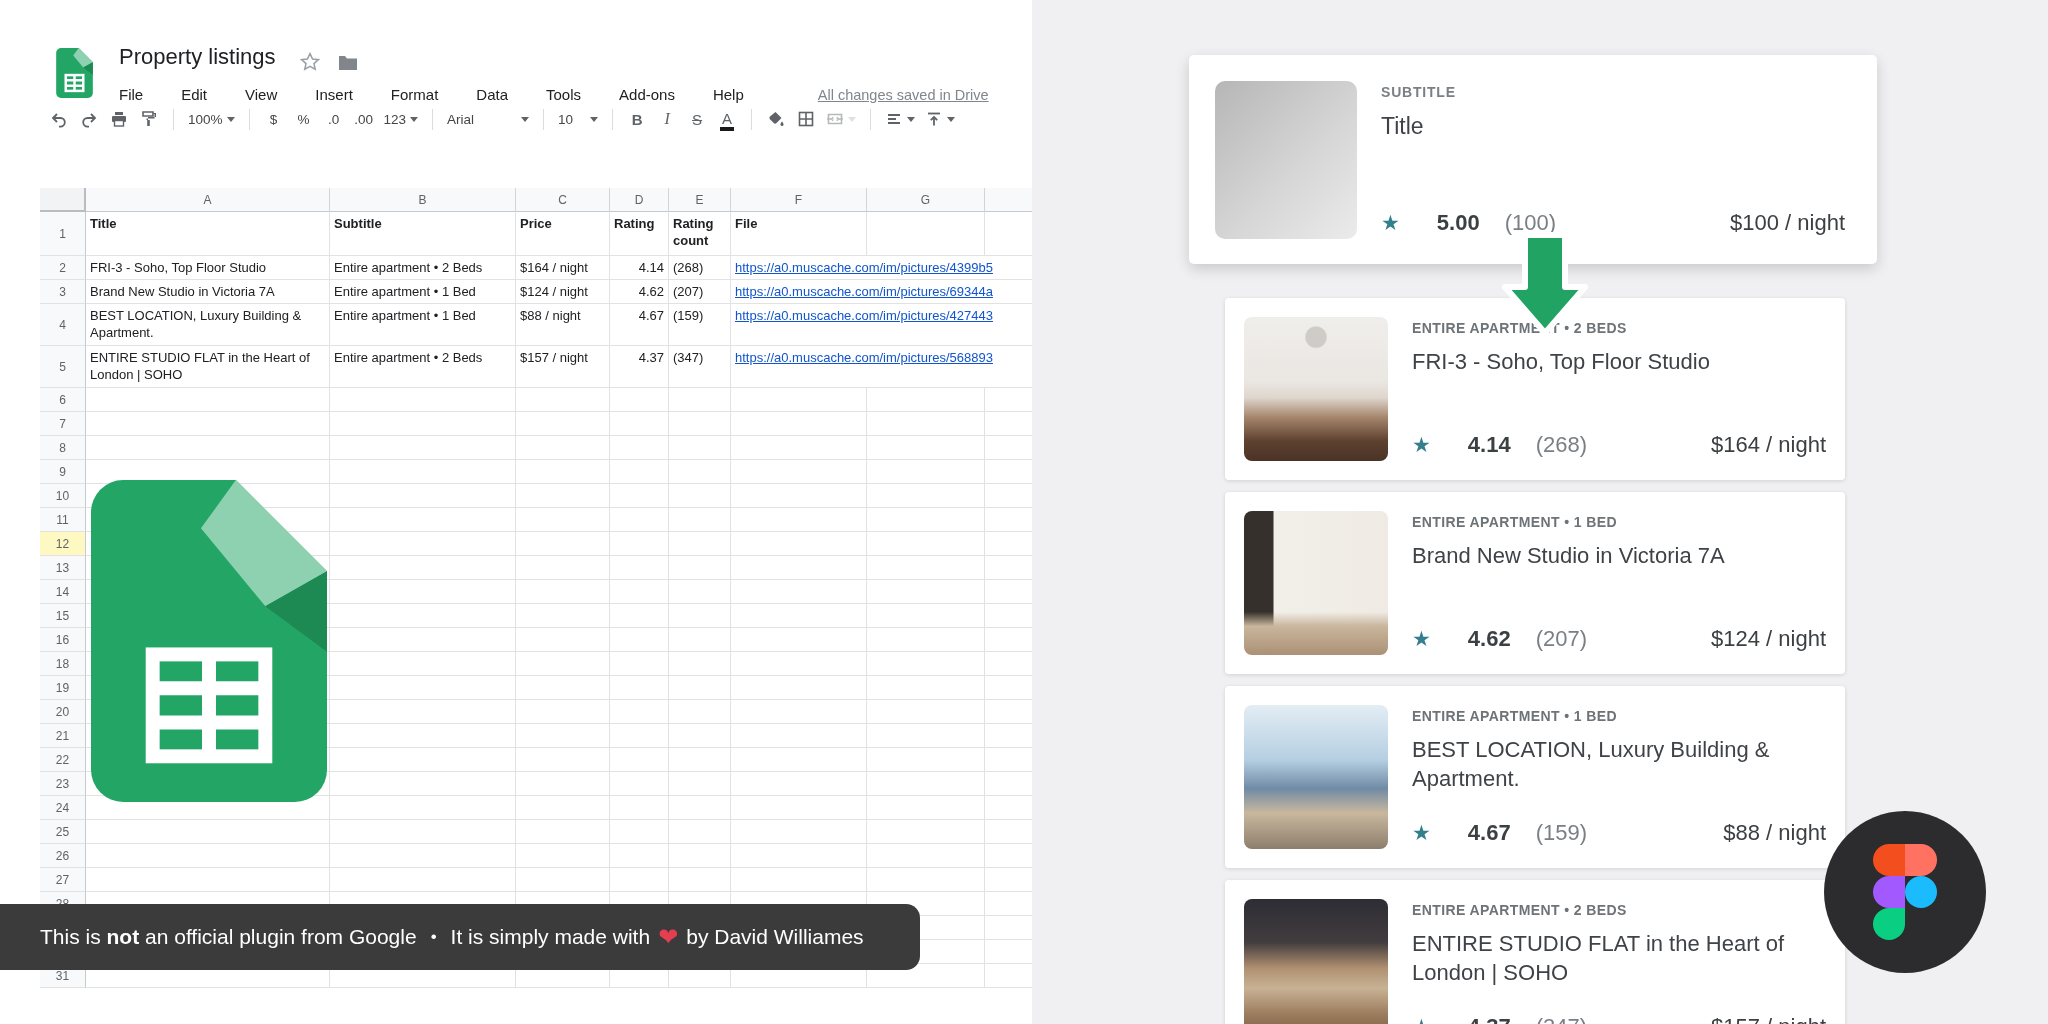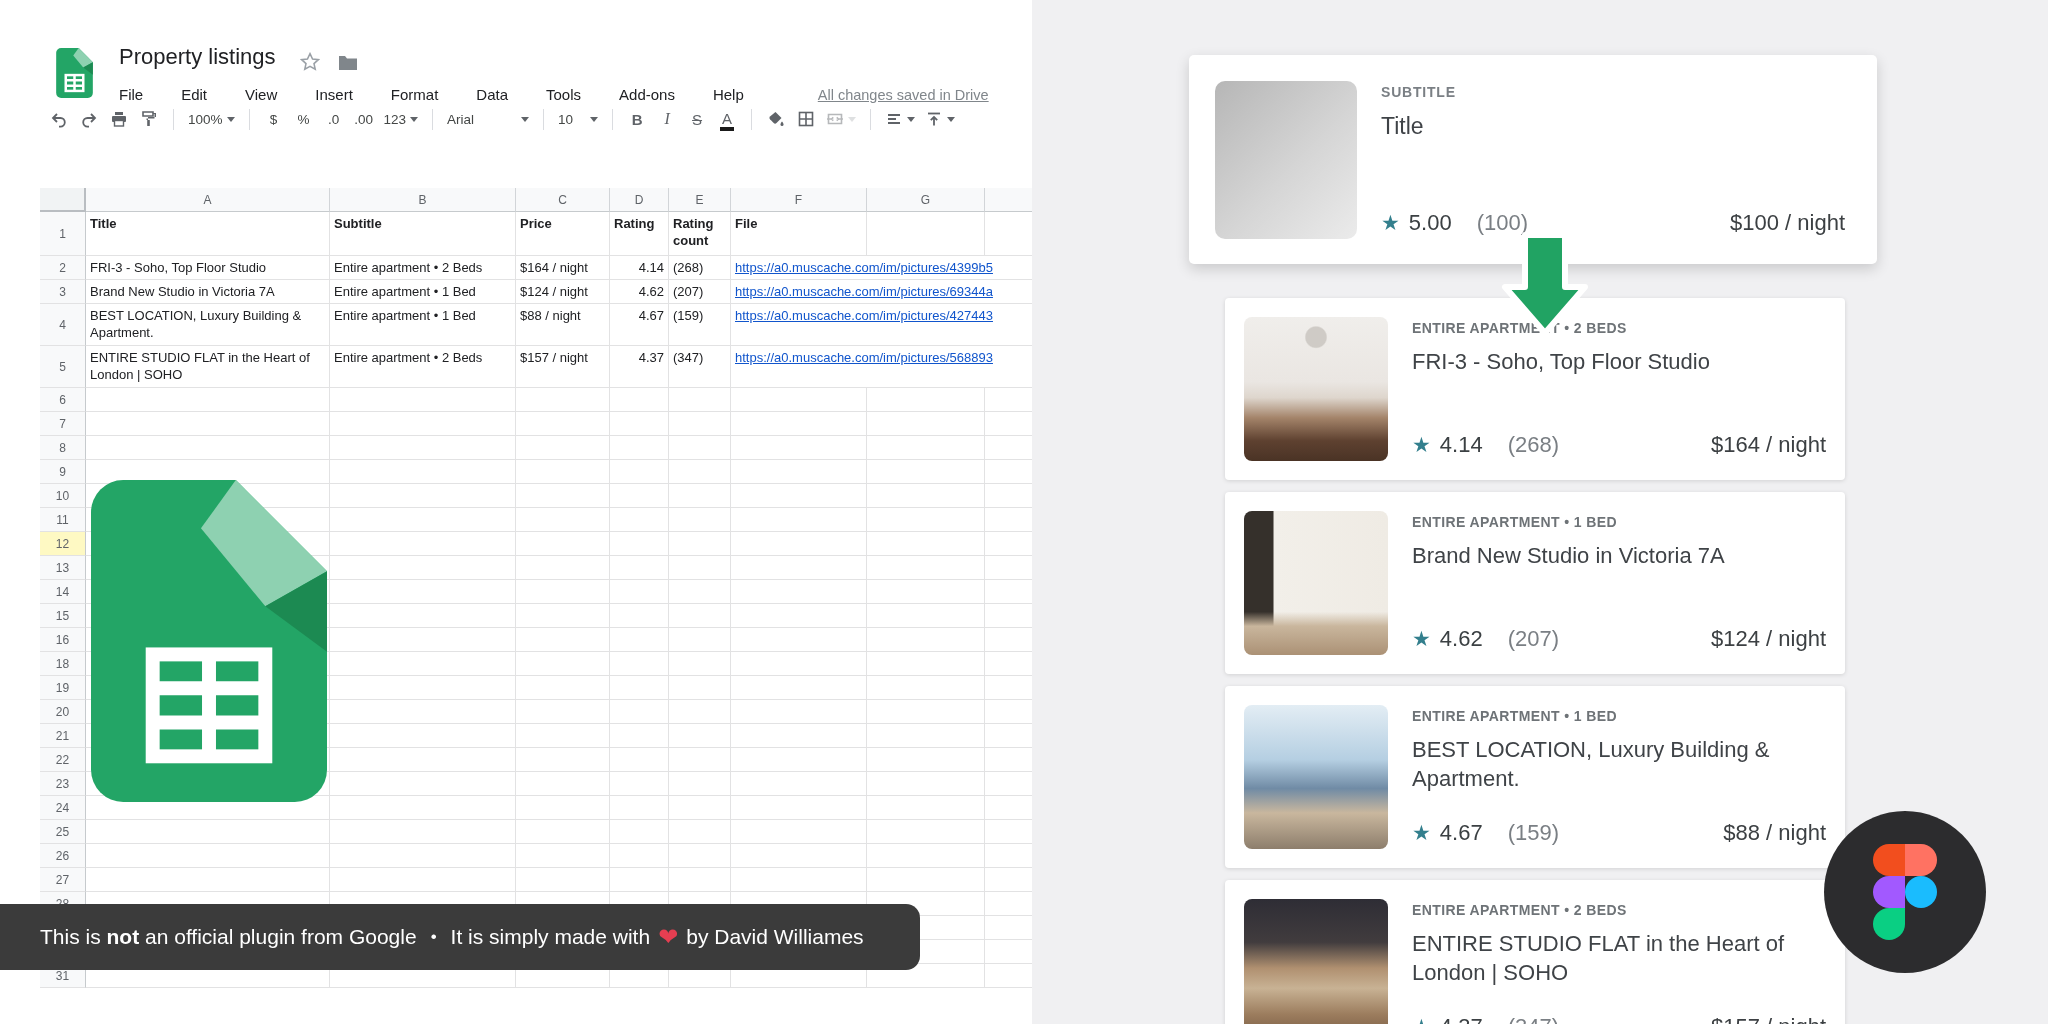--- a/index.html
+++ b/index.html
@@ -79,21 +79,21 @@
   .tpl-card { position:absolute; left:157px; top:55px; width:688px; height:209px; background:#fff;
     border-radius:5px; box-shadow:0 5px 14px rgba(0,0,0,.16); }
   .tpl-img { position:absolute; left:26px; top:26px; width:142px; height:158px; border-radius:10px;
     background:linear-gradient(135deg,#b6b6b6 0%,#d5d5d5 55%,#ebebeb 100%); }
   .tpl-sub { position:absolute; left:192px; top:29px; font-size:14px; font-weight:700;
     letter-spacing:.8px; color:#7a7f84; }
   .tpl-title { position:absolute; left:192px; top:58px; font-size:23px; font-weight:500; color:#3f4347; }
   .tpl-bottom { position:absolute; left:192px; right:32px; bottom:28px; display:flex; align-items:baseline; }
 
   .star { color:#337f8d; font-size:21px; margin-right:9px; }
-  .rating { font-size:22px; font-weight:400; color:#3b4043; }
+  .rating { font-size:22px; font-weight:700; color:#3b4043;margin-left:28px; }
   .count { font-size:22px; color:#7a7f84; margin-left:25px; }
   .price { margin-left:auto; font-size:22px; color:#3c4043; }
 
   .arrow { position:absolute; left:466px; top:232px; z-index:6; }
 
   .card { position:absolute; left:193px; width:620px; height:182px; background:#fff; border-radius:4px;
     box-shadow:0 1px 4px rgba(0,0,0,.13); padding:19px; display:flex; }
   .c1 { top:298px; } .c2 { top:492px; } .c3 { top:686px; } .c4 { top:880px; }
   .photo { width:144px; height:144px; border-radius:8px; flex:0 0 144px; }
   .p1 { background:radial-gradient(circle at 50% 14%,#cfcbc6 0 7%,transparent 8%),

